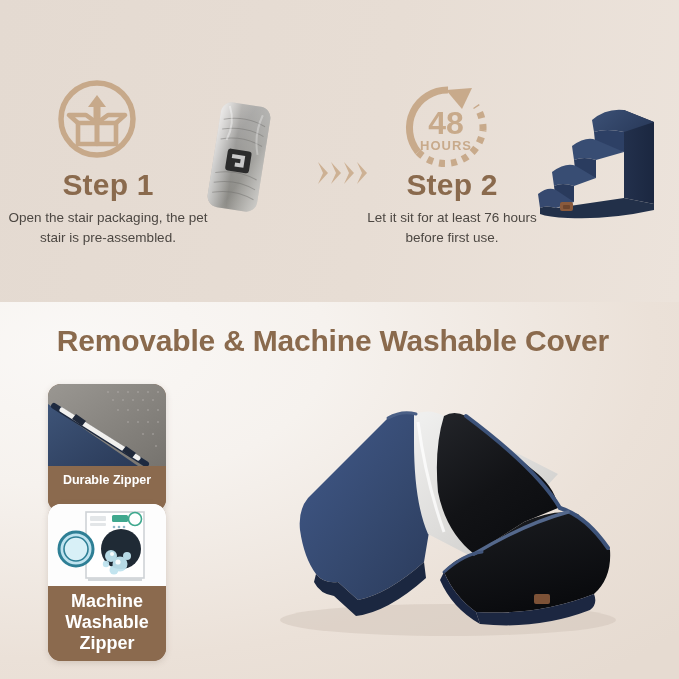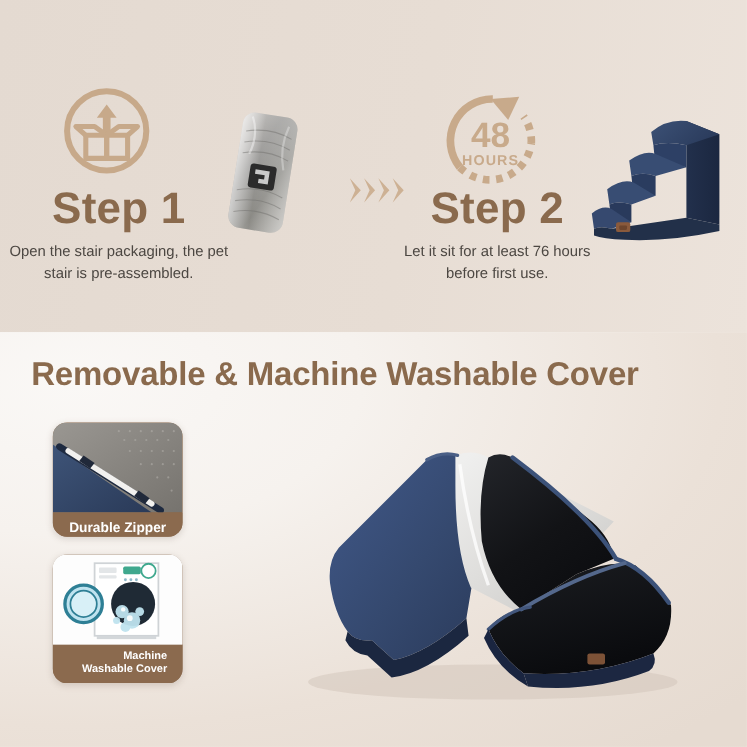--- a/index.html
+++ b/index.html
@@ -11,21 +11,21 @@
   .page{position:relative;width:679px;height:679px;}
 
   
   .top-section{
     position:absolute;left:0;top:0;width:679px;height:302px;
     background:linear-gradient(100deg,#e4dad1 0%,#e7ddd4 55%,#ece3db 100%);
   }
 
   .step-block{position:absolute;}
   .step-title{
-    font-size:40px;font-weight:bold;color:#8a6a4d;
+    font-size:30px;font-weight:bold;color:#8a6a4d;
     letter-spacing:.2px;text-align:center;margin:0;
   }
   .step-desc{
     font-size:13.5px;color:#4c4742;line-height:1.45;
     text-align:center;margin:6px 0 0 0;font-weight:400;
   }
 
   
   .box-icon{position:absolute;left:56px;top:78px;width:82px;height:82px;}
   
@@ -39,40 +39,40 @@
   
   .stair-photo{position:absolute;left:528px;top:98px;width:132px;height:126px;}
 
   
   .bottom-section{
     position:absolute;left:0;top:302px;width:679px;height:377px;
     background:
       radial-gradient(120% 115% at 10% 12%, #faf8f6 0%, #f6f2ee 32%, #ebe1d8 72%, #e6dbd1 100%);
   }
   .section-heading{
-    position:absolute;left:0;top:22px;width:609px;text-align:center;
+    position:absolute;left:0;top:22px;width:609px;text-align:right;
     font-size:30px;font-weight:bold;color:#8a6a4d;letter-spacing:-.2px;
     white-space:nowrap;
   }
 
   
   .feature-card{
     position:absolute;width:118px;border-radius:13px;overflow:hidden;
     box-shadow:0 2px 6px rgba(120,100,85,.22);
     background:#8b6a4e;
   }
   .feature-card.zipper{left:48px;top:384px;}
   .feature-card.washer{left:48px;top:504px;}
   .card-media{width:118px;height:82px;position:relative;overflow:hidden;display:block;}
   .card-label{
     display:block;background:#8b6a4e;color:#fff;font-weight:bold;
     font-size:12.5px;text-align:center;line-height:1.18;
-    padding:7px 4px 0 4px;
-  }
-  .card-label.two-line{padding:5px 14px 6px 3px;font-size:10px;text-align:right;}
+    padding:7px 4px 24px 4px;
+  }
+  .card-label.two-line{padding:5px 3px 6px 3px;font-size:18px;}
 
   
   .cover-photo{position:absolute;left:238px;top:382px;width:396px;height:258px;}
 
   svg{display:block;}
 </style>
 </head>
 <body>
 
 <div class="page">
@@ -293,21 +293,21 @@
         <g fill="#ffffff" opacity=".9">
           <circle cx="70" cy="58" r="2.6"></circle>
             <circle cx="64" cy="50" r="2"></circle>
         </g>
 
         <rect x="40" y="74" width="54" height="3" fill="#d3d7da"></rect>
       </svg>
     </span>
     <span class="card-label two-line">
       <span>Machine</span><br>
-      <span>Washable Cover</span>
+      <span>Washable Zipper</span>
     </span>
   </div>
 
   <div class="cover-photo">
     <svg viewBox="0 0 396 258" width="396" height="258">
       <defs>
         <linearGradient id="blueCover" x1="0" y1="0" x2="1" y2="1">
           <stop offset="0%" stop-color="#41598a"></stop>
           <stop offset="55%" stop-color="#35496f"></stop>
           <stop offset="100%" stop-color="#2a3a5a"></stop>

